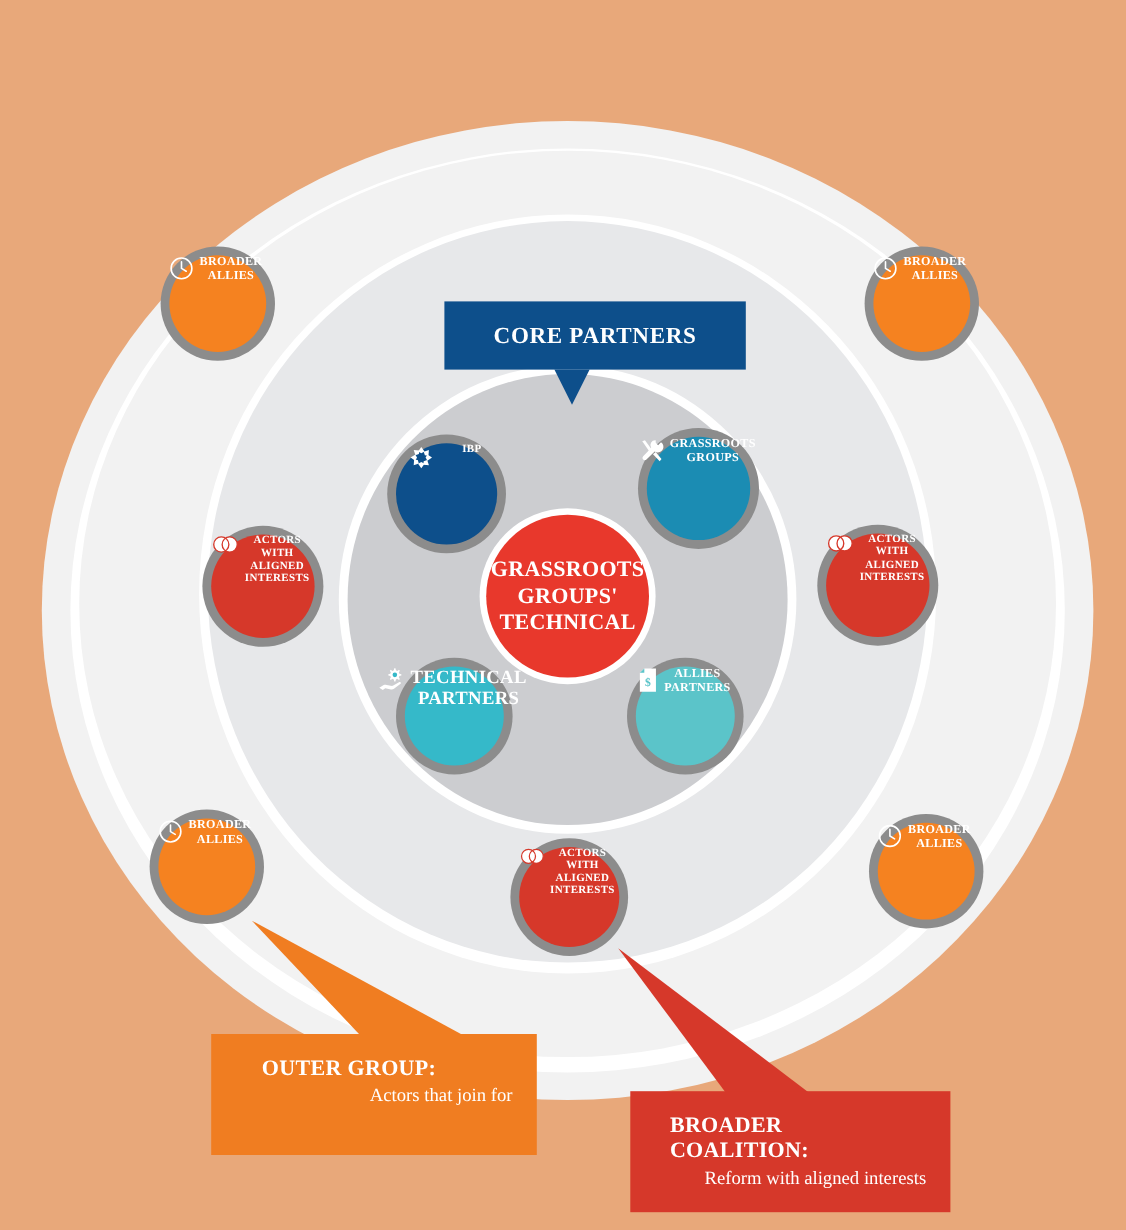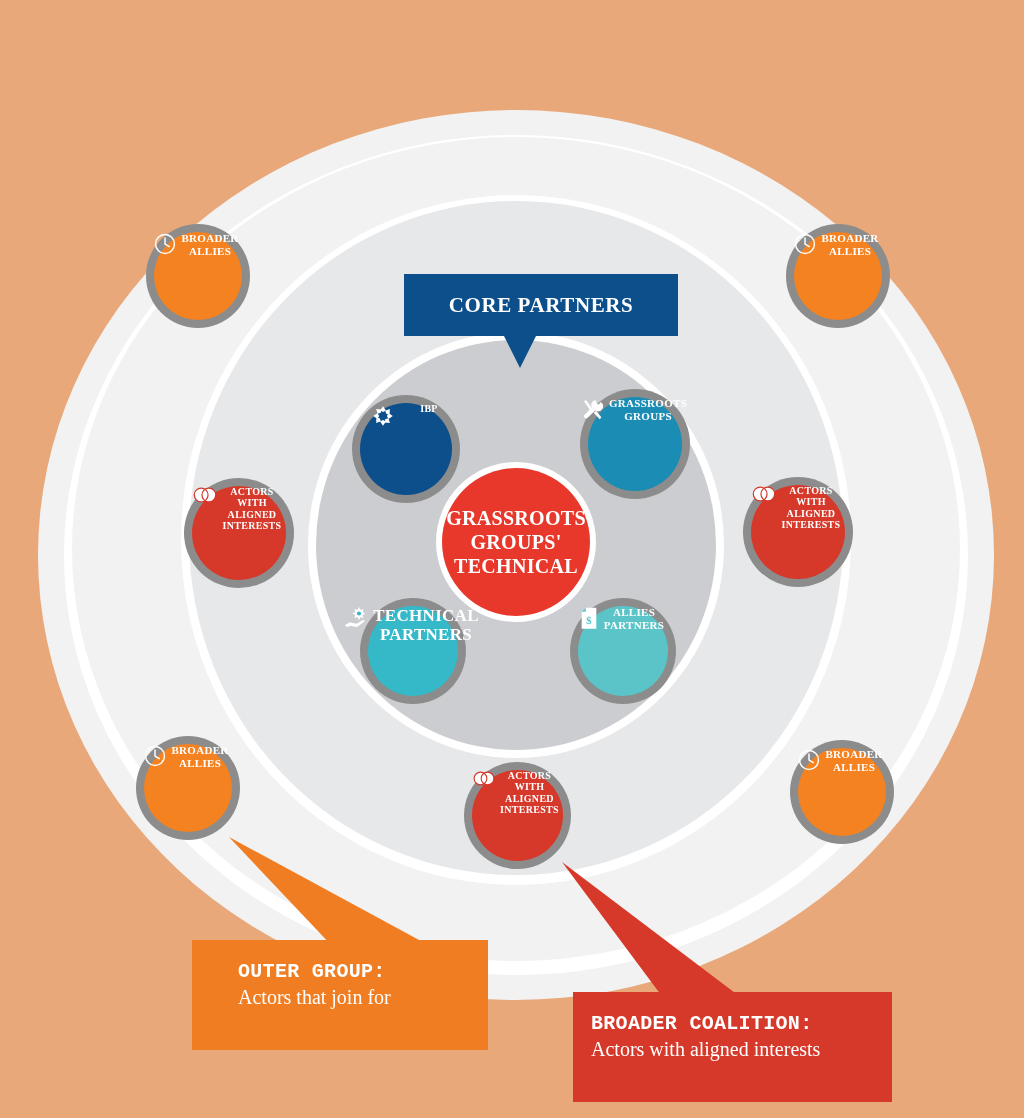--- a/index.html
+++ b/index.html
@@ -151,27 +151,27 @@
     box-sizing: border-box;
     padding: 20px 22px 20px 46px;
   }
   .callout-box .headline {
     color: #ffffff;
     font-size: 20px;
     font-weight: bold;
     letter-spacing: 0.3px;
     display: block;
     margin-bottom: 2px;
-    font-family: Liberation Mono, monospace;
   }
   .callout-box .body-line {
     color: #ffffff;
-    font-size: 20px;
+    font-size: 17px;
     display: block;
     line-height: 1.28;
+    text-align: right;
   }
   .callout-outer { background: #f07d21; }
   .callout-broader { background: #d6382a; }
 </style>
 </head>
 <body>
 
 <div id="stage">
 
   <svg class="diagram" viewBox="0 0 1024 1118">
@@ -400,18 +400,18 @@
         <div>ALLIES</div>
       </div>
     </div>
   </div>
 
   <div class="callout-box callout-outer" style="left:192px; top:940px; width:296px; height:110px;">
     <span class="headline">OUTER GROUP:</span>
     <span class="body-line">Actors that join for</span>
   </div>
 
-  <div class="callout-box callout-broader" style="left:573px; top:992px; width:319px; height:110px; padding-left:18px;">
+  <div class="callout-box callout-broader" style="left:573px; top:992px; width:291px; height:110px; padding-left:36px;">
     <span class="headline">BROADER COALITION:</span>
-    <span class="body-line">Actors with aligned interests</span>
+    <span class="body-line">Reform with aligned interests</span>
   </div>
 
 </div>
 
 </body></html>

